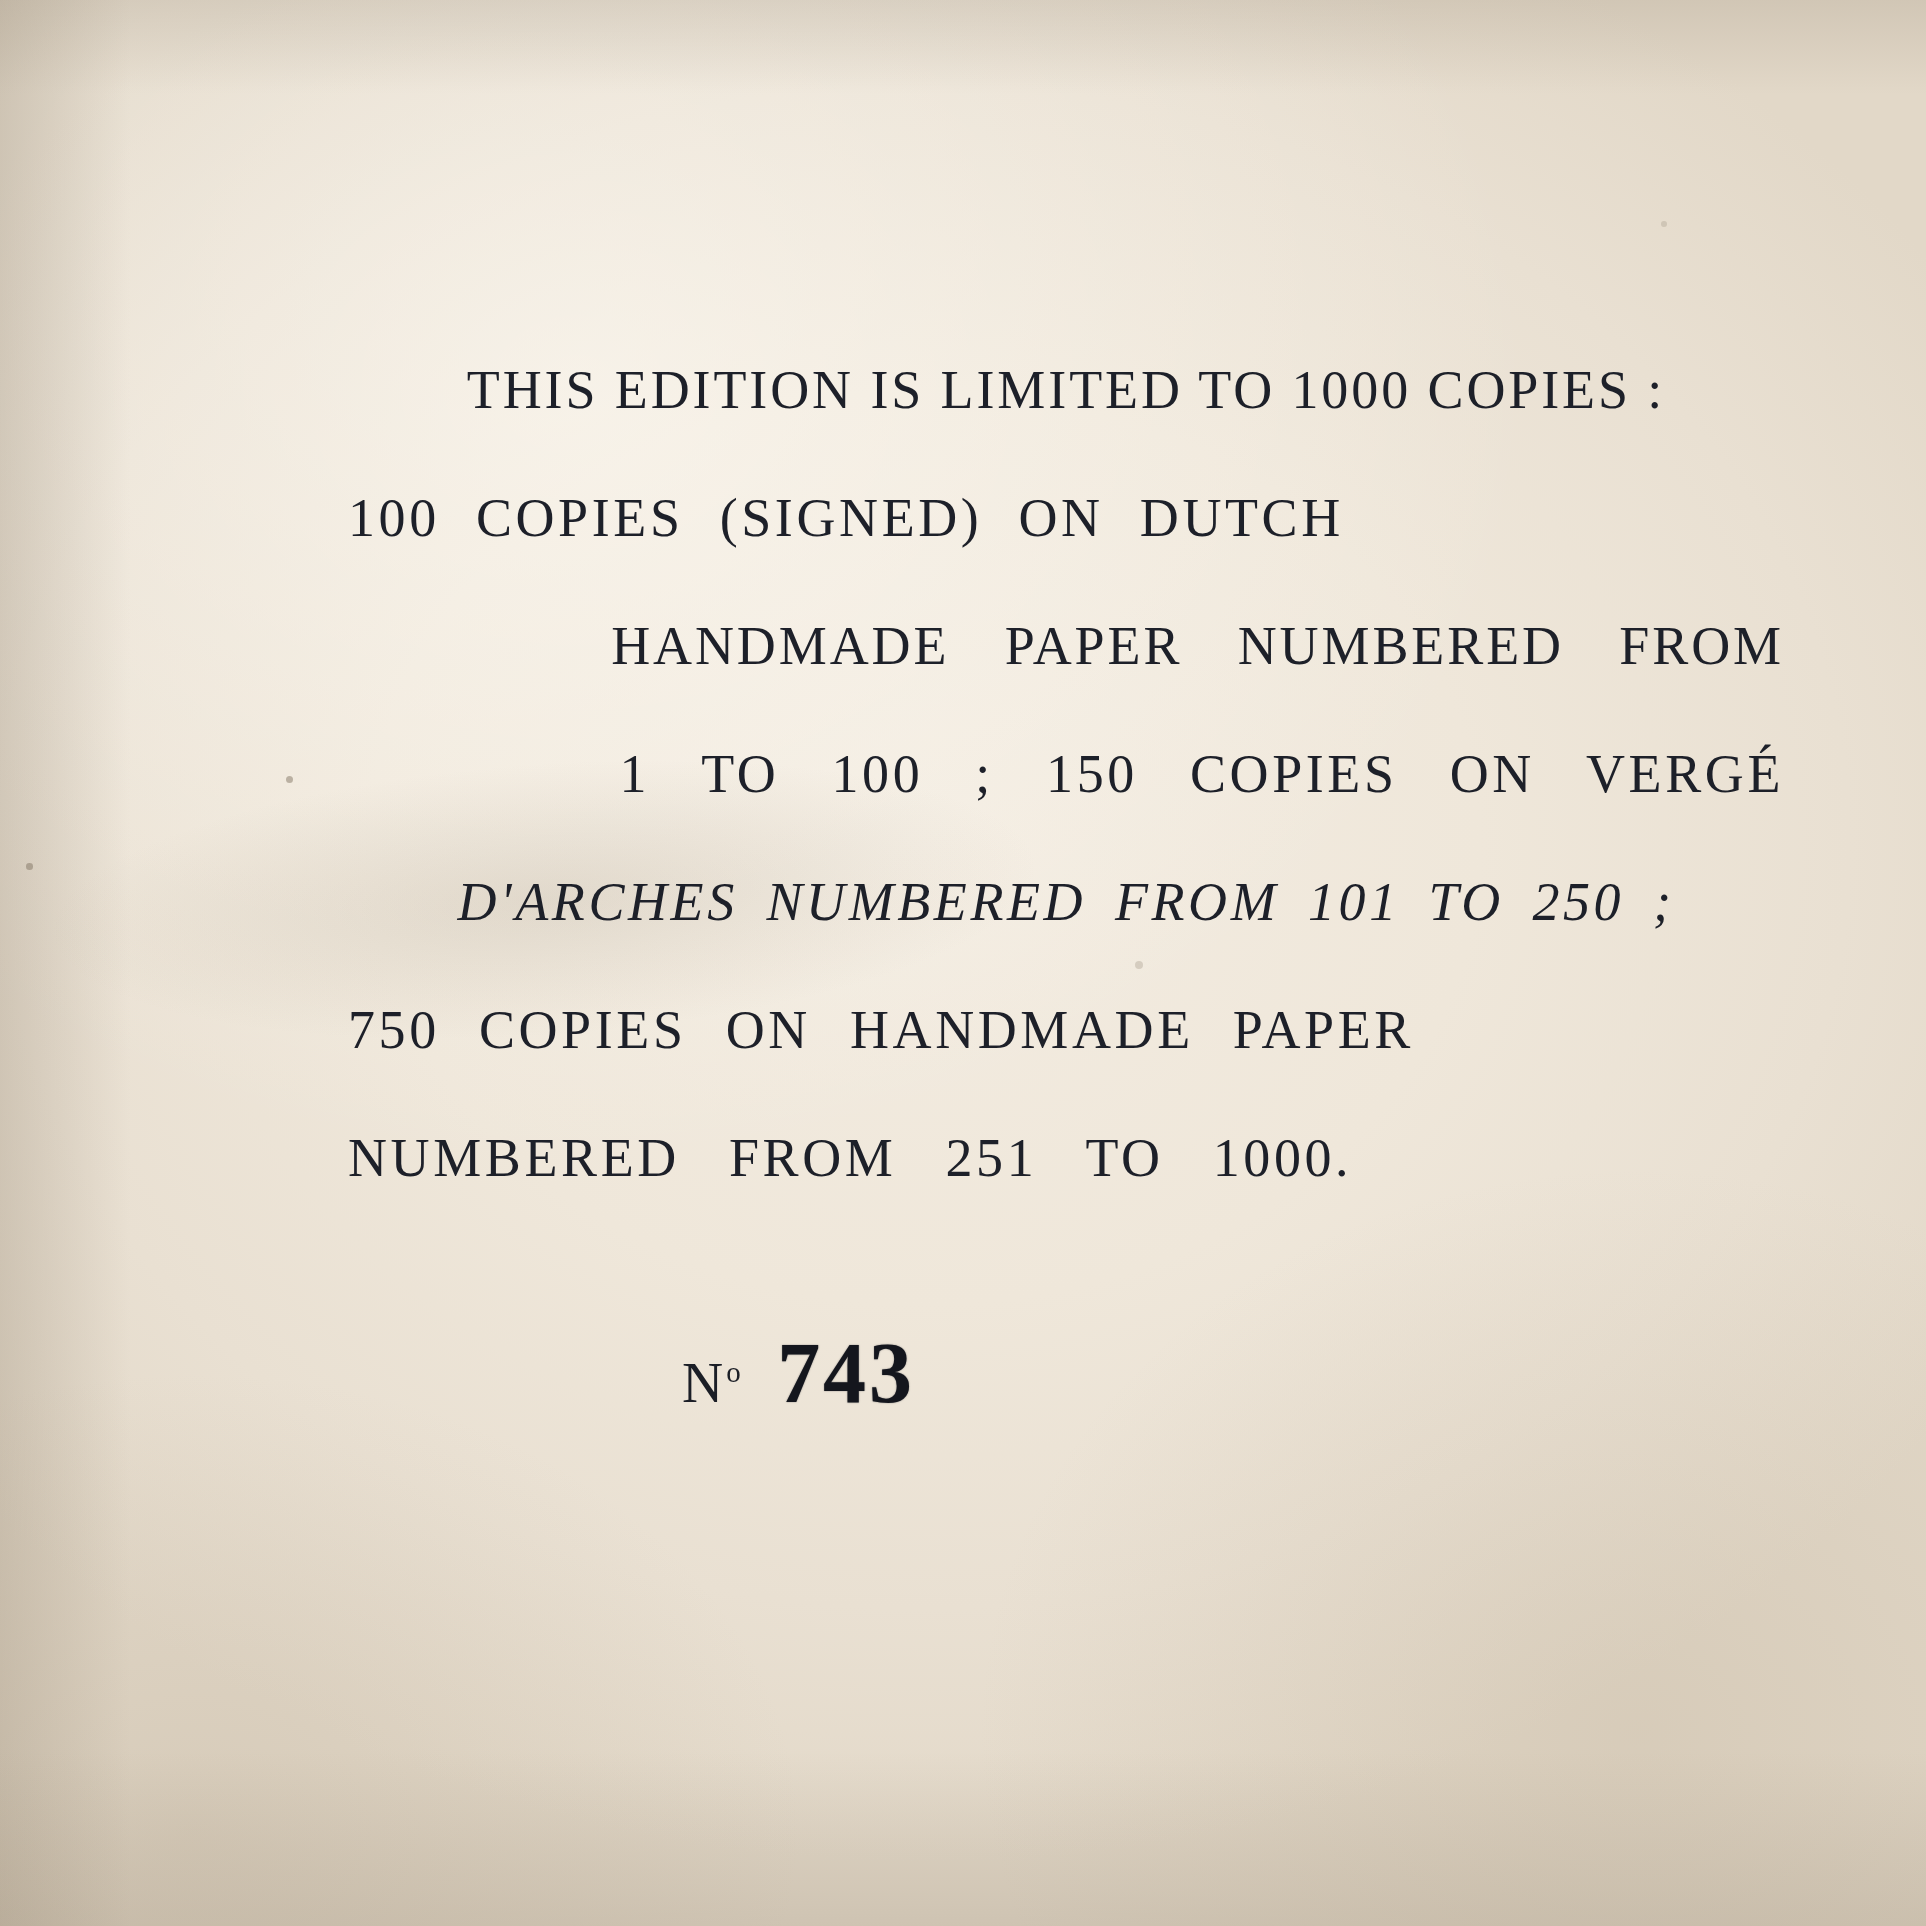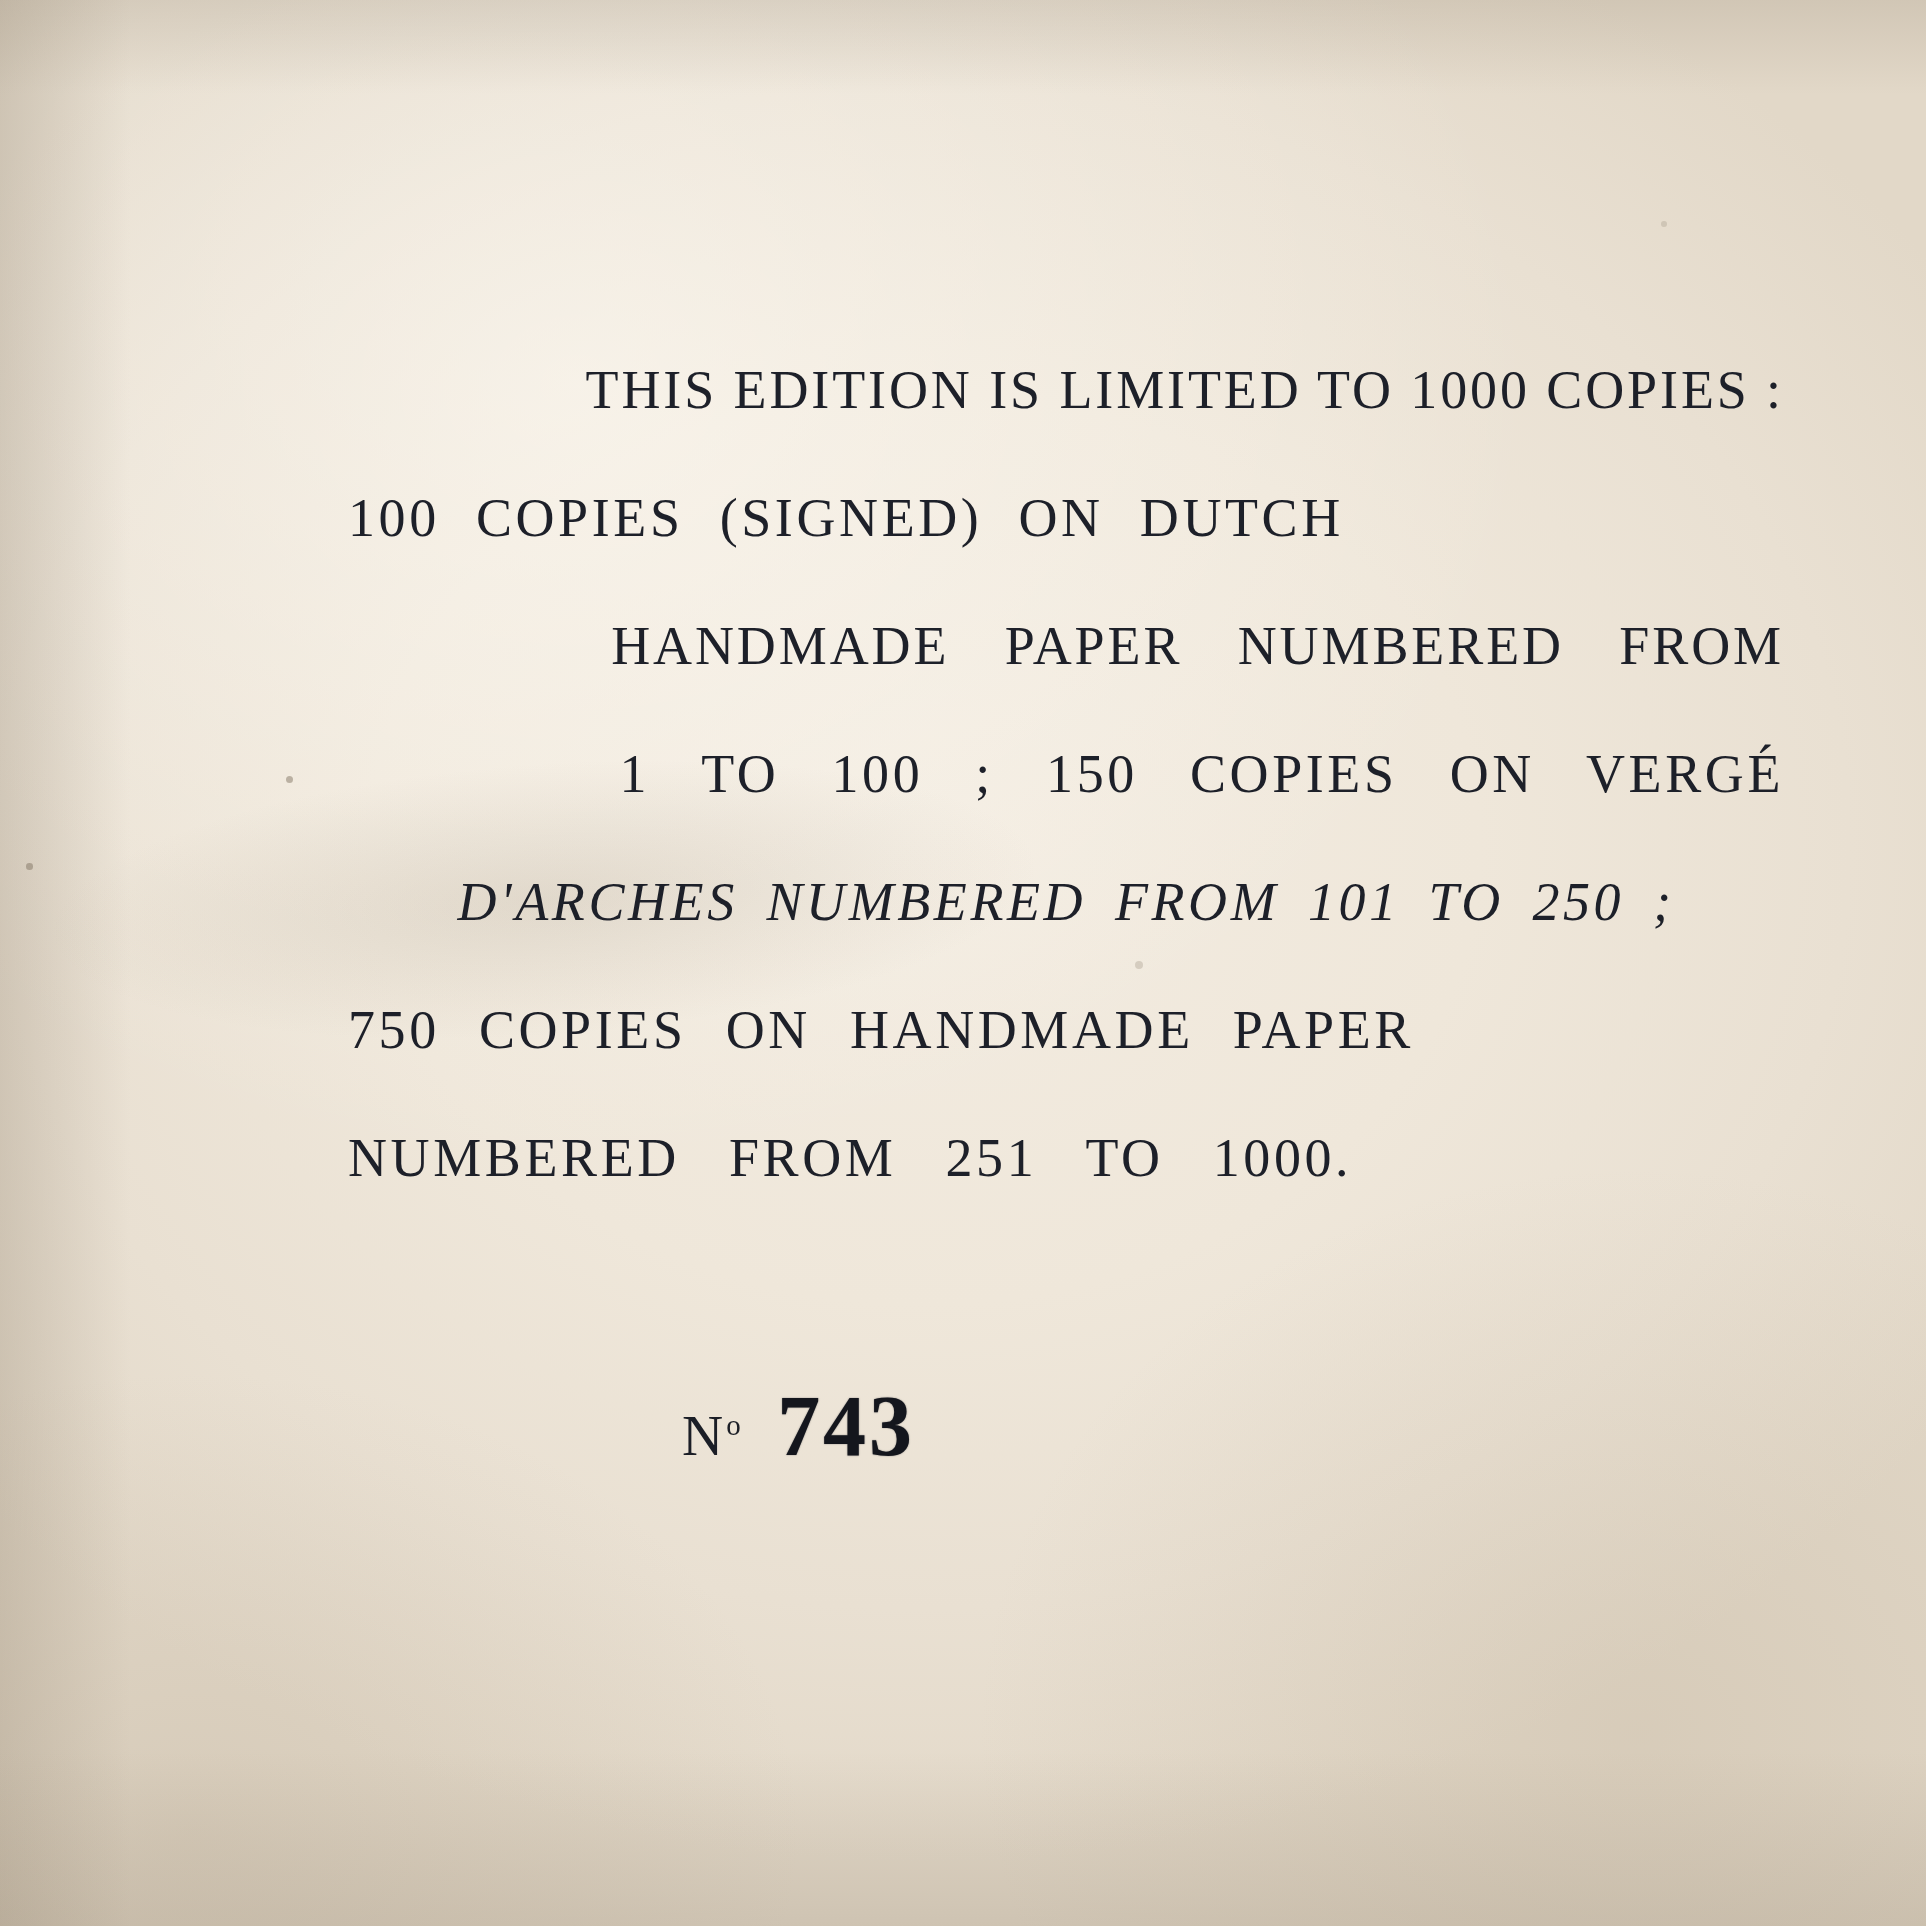--- a/index.html
+++ b/index.html
@@ -85,33 +85,33 @@
   .line {
     font-family: "Liberation Serif", serif;
     font-size: 54px;
     line-height: 128px;
     letter-spacing: 3.6px;
     white-space: nowrap;
     color: #1d2029;
     font-variant: small-caps;
   }
   
-  .l1 { text-align: right; letter-spacing: 2.9px; }
+  .l1 { text-align: center; letter-spacing: 2.9px; }
   .l2 { text-align: left; word-spacing: 19px; letter-spacing: 3.6px; }
   .l3 { text-align: right; word-spacing: 39px; letter-spacing: 2.9px; }
   .l4 { text-align: right; word-spacing: 35px; letter-spacing: 3.6px; }
   .l5 { text-align: center; word-spacing: 11.6px; letter-spacing: 3.6px; font-style: italic; }
   .l6 { text-align: left; word-spacing: 22px; letter-spacing: 3.6px; }
   .l7 { text-align: left; word-spacing: 32px; letter-spacing: 3.6px; }
 
   
   .copy-number {
     position: absolute;
     left: 682px;
-    top: 1348px;
+    top: 1295px;
     display: flex;
     align-items: baseline;
     color: #1b1e26;
   }
   .no-label {
     font-family: "Liberation Serif", serif;
     font-size: 57px;
     letter-spacing: 1.5px;
   }
   .no-label sup {

